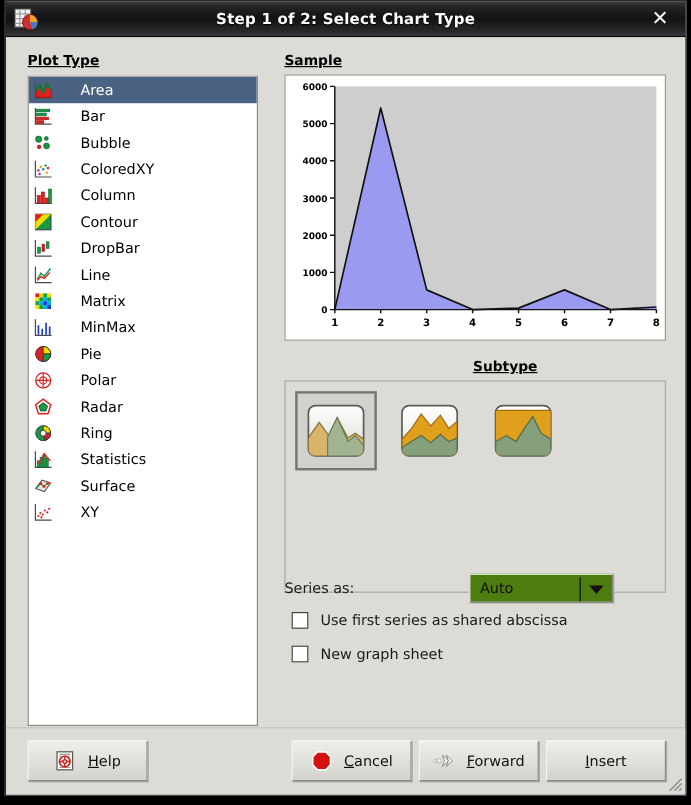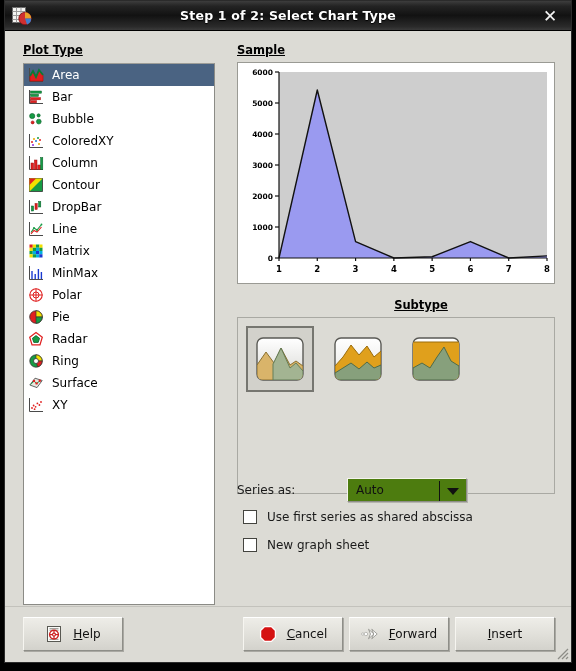--- a/index.html
+++ b/index.html
@@ -70,20 +70,21 @@
     border-top-color: #9d9d98;
     overflow: hidden;
   }
   .plot-item {
     height: 22px;
     display: flex; align-items: center;
     padding-left: 4px;
     cursor: default;
     font-size: 12px; color: #000;
     font-family: "DejaVu Sans", sans-serif;
+    gap: 15px;
   }
   .plot-item.selected { background: #4a6382; }
   .plot-item.selected .plot-label { color: #ffffff; }
   .plot-ico {
     width: 16px; height: 16px; flex: 0 0 16px;
     margin-right: 8px;
     display: block;
   }
   .plot-label { line-height: 1; }
   
@@ -115,21 +116,21 @@
     cursor: pointer;
     border: 2px solid transparent;
   }
   .subtype-cell.selected {
     border: 2px solid #767670;
     background: #d2d1cb;
   }
   .sub-thumb { width: 52px; height: 48px; display: block; }
   
   #form-area { position: absolute; left: 232px; top: 440px; width: 318px; }
-  #series-row { display: flex; align-items: center; height: 26px; margin-top: 6px;}
+  #series-row { display: flex; align-items: center; height: 26px; margin-top: 6px; gap: 44px;}
   #series-label {
     font-size: 12px; color: #1a1a1a; width: 110px;
     font-family: "DejaVu Sans", sans-serif;
   }
   #series-combo {
     width: 120px; height: 24px;
     background: #4d7c0f;
     border: 1px solid #8d8d87;
     border-top-color: #f4f3ee; border-left-color: #f4f3ee;
     box-shadow: 1px 1px 0 #b5b4ae;
@@ -334,50 +335,61 @@
                 <line x1="4" y1="6" x2="4" y2="14"></line>
                 <line x1="7.2" y1="9" x2="7.2" y2="14"></line>
                 <line x1="10.4" y1="4" x2="10.4" y2="14"></line>
                 <line x1="13.4" y1="7" x2="13.4" y2="14"></line>
               </g>
             </svg>
             <span class="plot-label">MinMax</span>
           </div>
           <div class="plot-item">
             <svg viewBox="0 0 16 16" class="plot-ico">
+              <circle cx="8" cy="8" r="6.3" fill="#e02020" stroke="#333" stroke-width=".8"></circle>
+              <path d="M8 8 L8 1.7 A6.3 6.3 0 0 1 14.3 8 Z" fill="#f2e000" stroke="#333" stroke-width=".7"></path>
+              <path d="M8 8 L14.3 8 A6.3 6.3 0 0 1 8 14.3 Z" fill="#169b44" stroke="#333" stroke-width=".7"></path>
+            </svg>
+            <span class="plot-label">Pie</span>
+          </div>
+          <div class="plot-item">
+            <svg viewBox="0 0 16 16" class="plot-ico">
               <circle cx="8" cy="8" r="6.2" fill="#ffffff" stroke="#e02020" stroke-width="1.1"></circle>
               <circle cx="8" cy="8" r="3" fill="none" stroke="#e02020" stroke-width="1"></circle>
               <line x1="1.5" y1="8" x2="14.5" y2="8" stroke="#e02020" stroke-width="1"></line>
               <line x1="8" y1="1.5" x2="8" y2="14.5" stroke="#e02020" stroke-width="1"></line>
             </svg>
             <span class="plot-label">Polar</span>
           </div>
           <div class="plot-item">
             <svg viewBox="0 0 16 16" class="plot-ico">
-              <circle cx="8" cy="8" r="6.3" fill="#e02020" stroke="#333" stroke-width=".8"></circle>
-              <path d="M8 8 L8 1.7 A6.3 6.3 0 0 1 14.3 8 Z" fill="#f2e000" stroke="#333" stroke-width=".7"></path>
-              <path d="M8 8 L14.3 8 A6.3 6.3 0 0 1 8 14.3 Z" fill="#169b44" stroke="#333" stroke-width=".7"></path>
-            </svg>
-            <span class="plot-label">Pie</span>
-          </div>
-          <div class="plot-item">
-            <svg viewBox="0 0 16 16" class="plot-ico">
               <polygon points="8,1.6 14.3,6.3 12,13.8 4,13.8 1.7,6.3" fill="#ffffff" stroke="#e02020" stroke-width="1.2"></polygon>
               <polygon points="8,4.6 11.6,7.3 10.2,11.4 5.8,11.4 4.4,7.3" fill="#169b44" stroke="#0a5c28" stroke-width=".8"></polygon>
             </svg>
             <span class="plot-label">Radar</span>
           </div>
           <div class="plot-item">
             <svg viewBox="0 0 16 16" class="plot-ico">
               <circle cx="8" cy="8" r="6.2" fill="#169b44" stroke="#333" stroke-width=".8"></circle>
               <path d="M8 8 L8 1.8 A6.2 6.2 0 0 1 14.2 8 Z" fill="#f2e000" stroke="#333" stroke-width=".7"></path>
               <path d="M8 8 L14.2 8 A6.2 6.2 0 0 1 9.6 13.9 Z" fill="#e02020" stroke="#333" stroke-width=".7"></path>
               <circle cx="8" cy="8" r="2.5" fill="#ffffff" stroke="#333" stroke-width=".8"></circle>
             </svg>
             <span class="plot-label">Ring</span>
+          </div>
+          <div class="plot-item">
+            <svg viewBox="0 0 16 16" class="plot-ico">
+              <path d="M1.5 1 L1.5 14.5 L15 14.5" fill="none" stroke="#4a4a4a" stroke-width="1"></path>
+              <rect x="3" y="9" width="2" height="5.5" fill="#169b44" stroke="#0a5c28" stroke-width=".5"></rect>
+              <rect x="5.4" y="6" width="2" height="8.5" fill="#169b44" stroke="#0a5c28" stroke-width=".5"></rect>
+              <rect x="7.8" y="4" width="2" height="10.5" fill="#169b44" stroke="#0a5c28" stroke-width=".5"></rect>
+              <rect x="10.2" y="7" width="2" height="7.5" fill="#169b44" stroke="#0a5c28" stroke-width=".5"></rect>
+              <path d="M3 12 L6.4 8 L8.8 3 L11.2 6 L14 9" fill="none" stroke="#e02020" stroke-width="1.1"></path>
+            </svg>
+            <span class="plot-label">Statistics</span>
           </div>
           <div class="plot-item">
             <svg viewBox="0 0 16 16" class="plot-ico">
               <path d="M1.8 10 L7 3.2 L14.2 5.5 L9 12.6 Z" fill="#e8e8e0" stroke="#555" stroke-width=".9"></path>
               <path d="M2.6 9.6 L6 6 L8.6 8.4 L12 5.8" fill="none" stroke="#169b44" stroke-width="1"></path>
               <circle cx="6" cy="6" r="1.2" fill="#e02020"></circle>
               <circle cx="8.6" cy="8.4" r="1.2" fill="#e02020"></circle>
               <circle cx="11.8" cy="5.8" r="1.2" fill="#e02020"></circle>
             </svg>
             <span class="plot-label">Surface</span>

